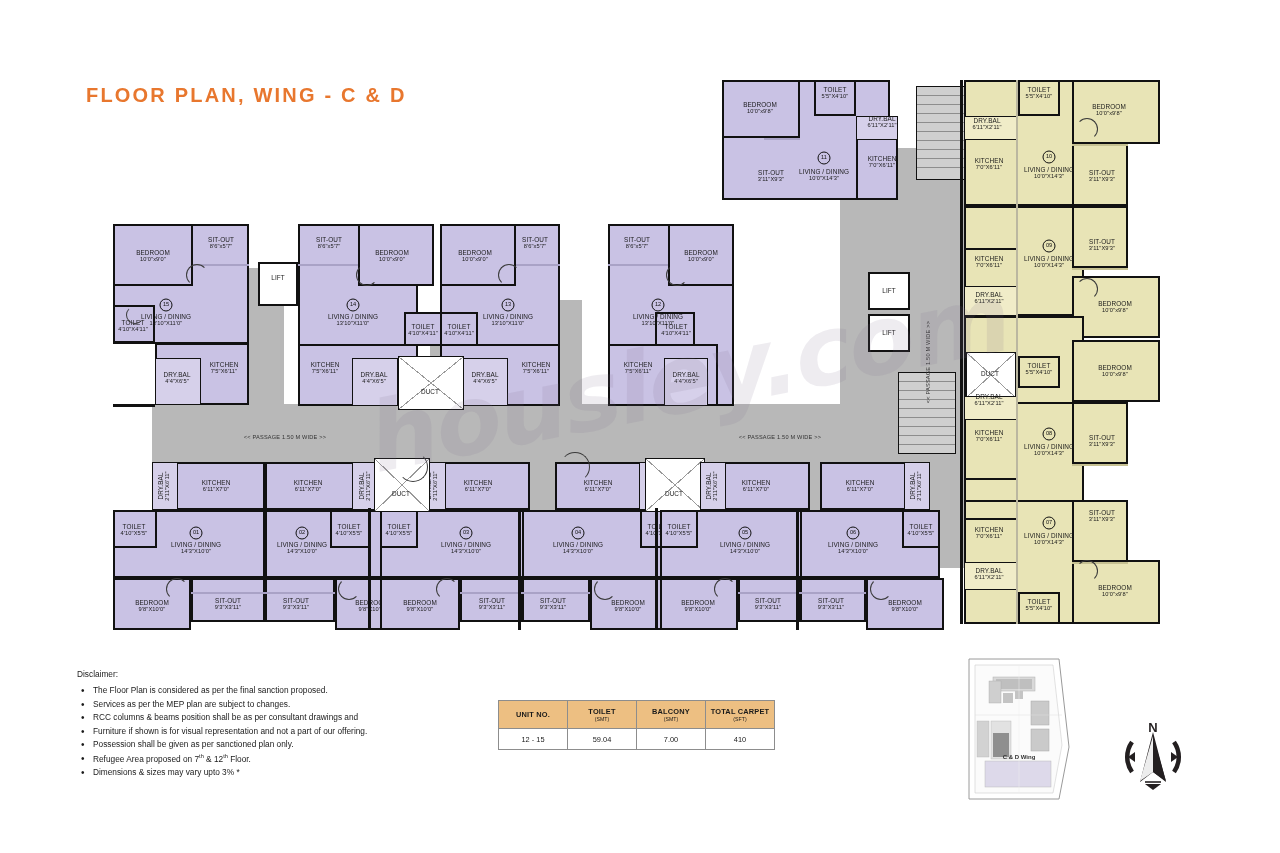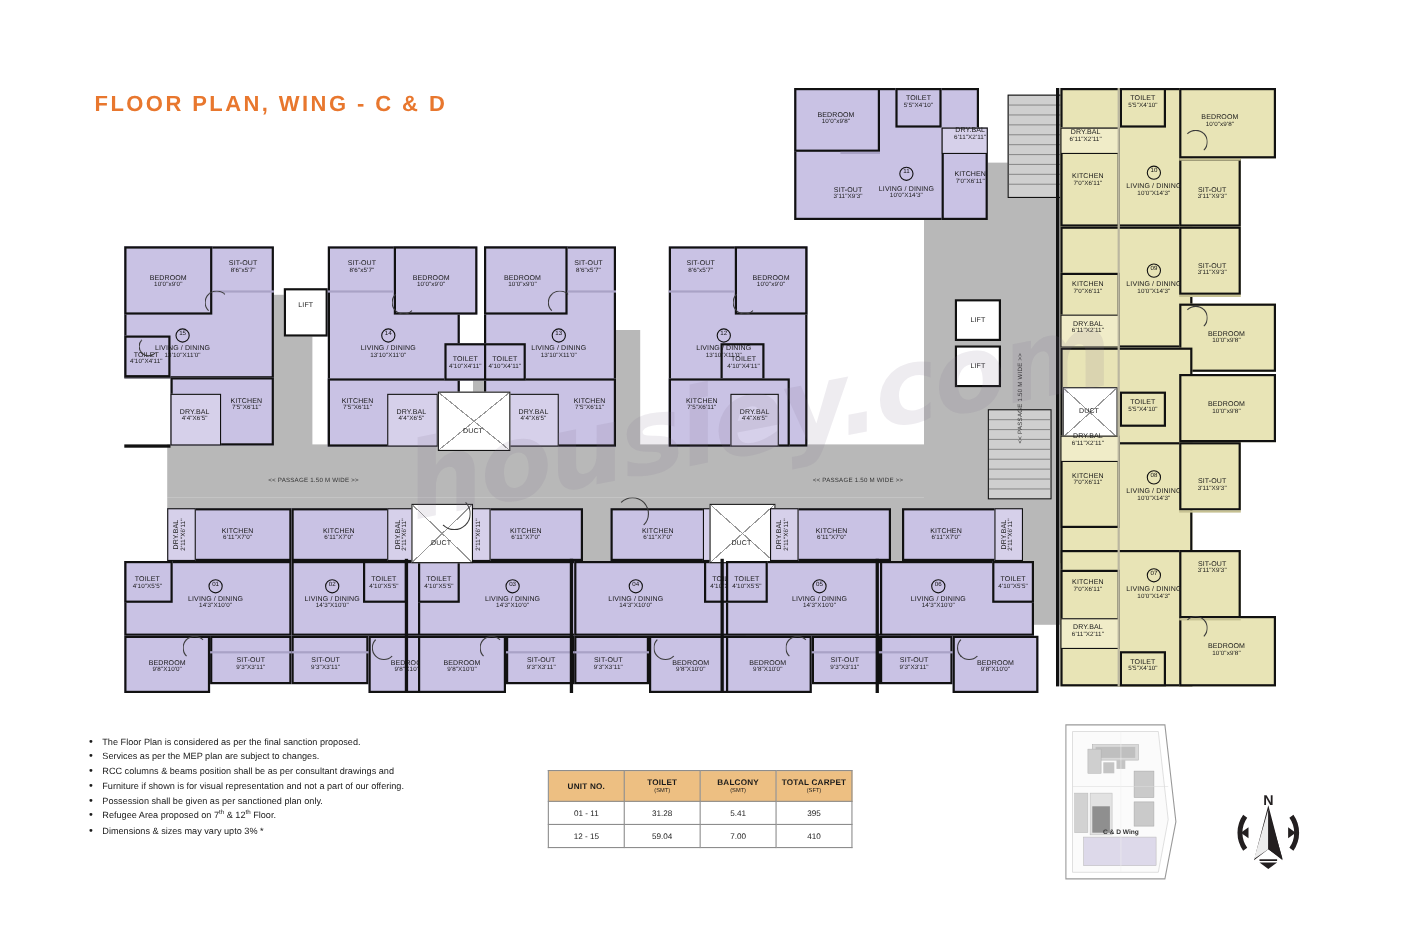--- a/index.html
+++ b/index.html
@@ -672,20 +672,21 @@
   <div class="door" style="left:1076px;top:118px;width:20px;height:20px;transform:rotate(180deg);"></div>
   <div class="door" style="left:1076px;top:278px;width:20px;height:20px;transform:rotate(180deg);"></div>
   <div class="door" style="left:1076px;top:560px;width:20px;height:20px;transform:rotate(180deg);"></div>
   <div class="door" style="left:560px;top:452px;width:28px;height:28px;transform:rotate(180deg);"></div>
   <div class="door" style="left:398px;top:452px;width:28px;height:28px;transform:rotate(270deg);"></div>
 
   <div id="watermark">housiey.com</div>
 </div>
 
 <div id="disc">
+  <div class="h">Disclaimer:</div>
   <ul>
     <li>The Floor Plan is considered as per the final sanction proposed.</li>
     <li>Services as per the MEP plan are subject to changes.</li>
     <li>RCC columns &amp; beams position shall be as per consultant drawings and</li>
     <li>Furniture if shown is for visual representation and not a part of our offering.</li>
     <li>Possession shall be given as per sanctioned plan only.</li>
     <li>Refugee Area proposed on 7<sup>th</sup> &amp; 12<sup>th</sup> Floor.</li>
     <li>Dimensions &amp; sizes may vary upto 3% *</li>
   </ul>
 </div>
@@ -706,26 +707,20 @@
           <span>(SMT)</span>
         </th>
       <th>
           <div>TOTAL CARPET</div>
           <span>(SFT)</span>
         </th>
     </tr>
   </thead>
   <tbody>
     <tr>
-      <td>01 - 11</td>
-      <td>31.28</td>
-      <td>5.41</td>
-      <td>395</td>
-    </tr>
-    <tr>
       <td>12 - 15</td>
       <td>59.04</td>
       <td>7.00</td>
       <td>410</td>
     </tr>
   </tbody>
 </table>
 
 <div id="keyplan">
   <svg id="kpsvg" width="112" height="148" viewBox="0 0 112 148">

